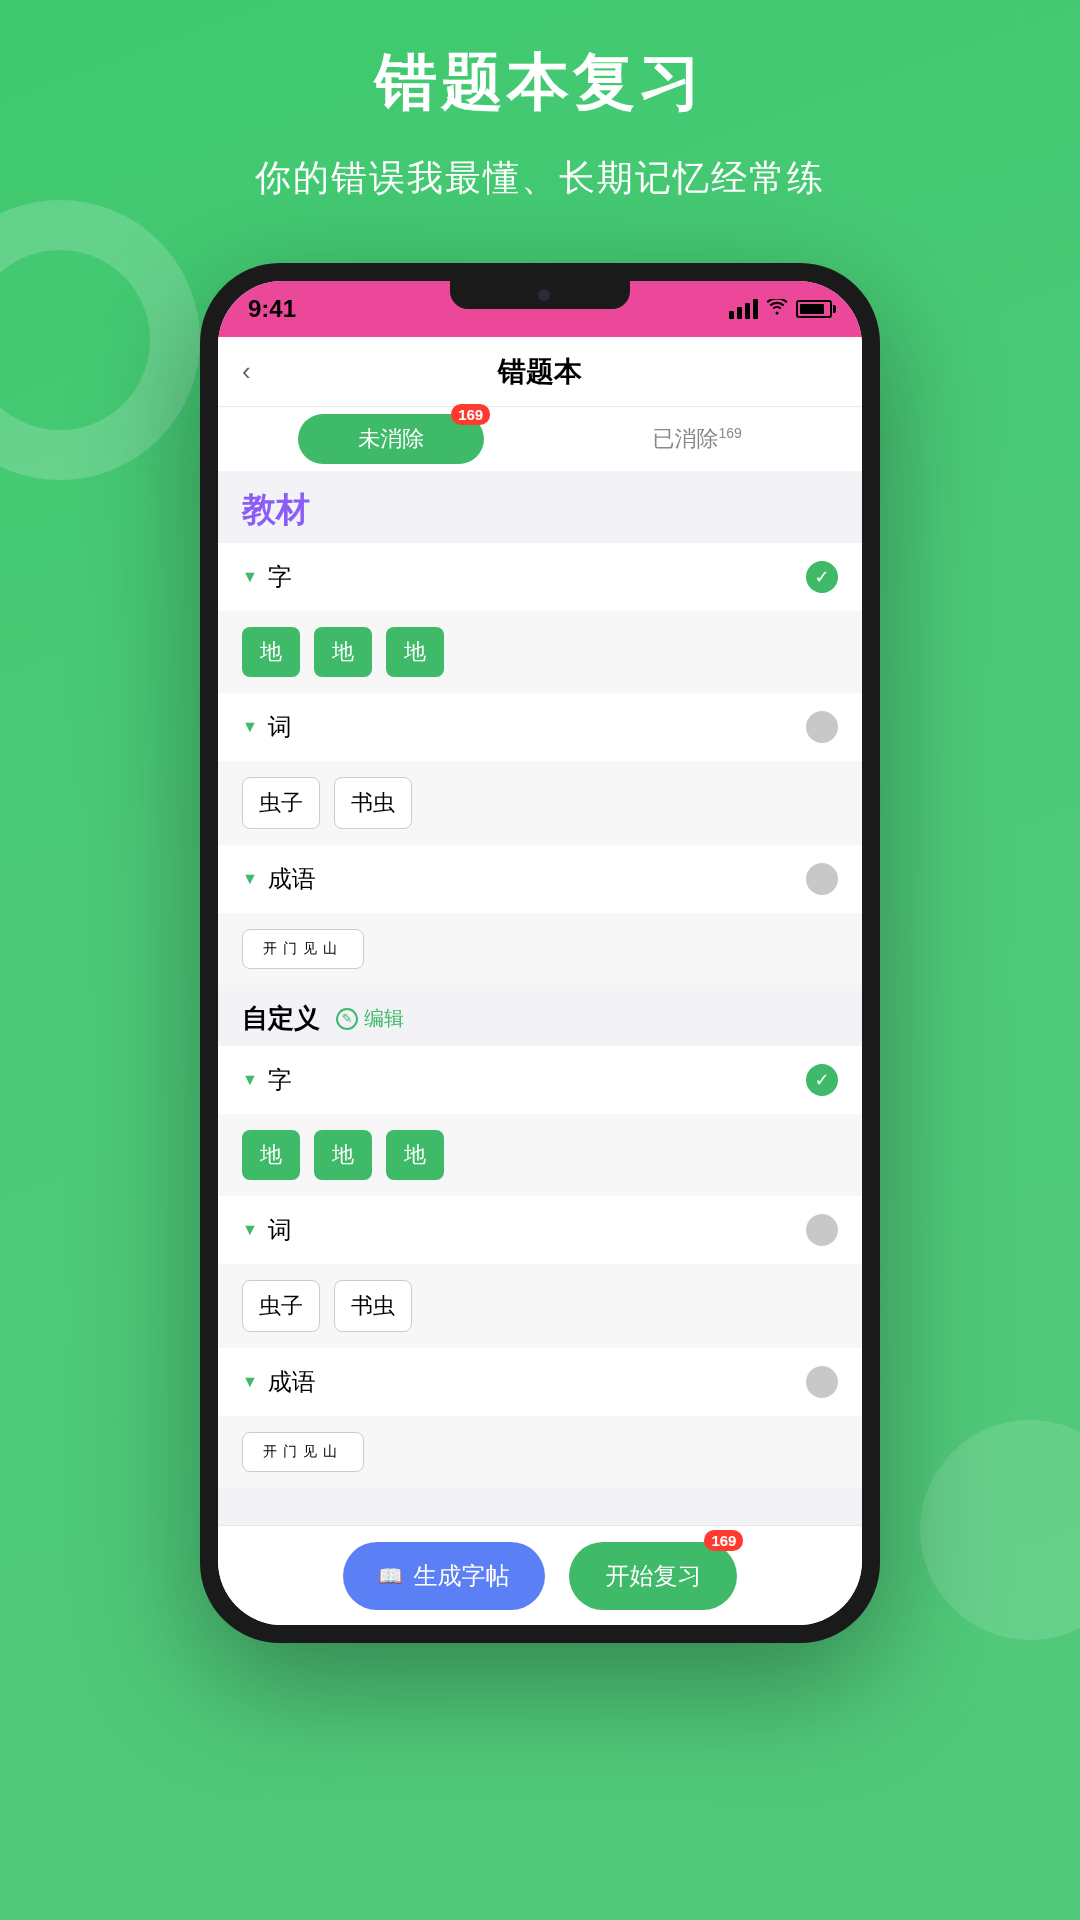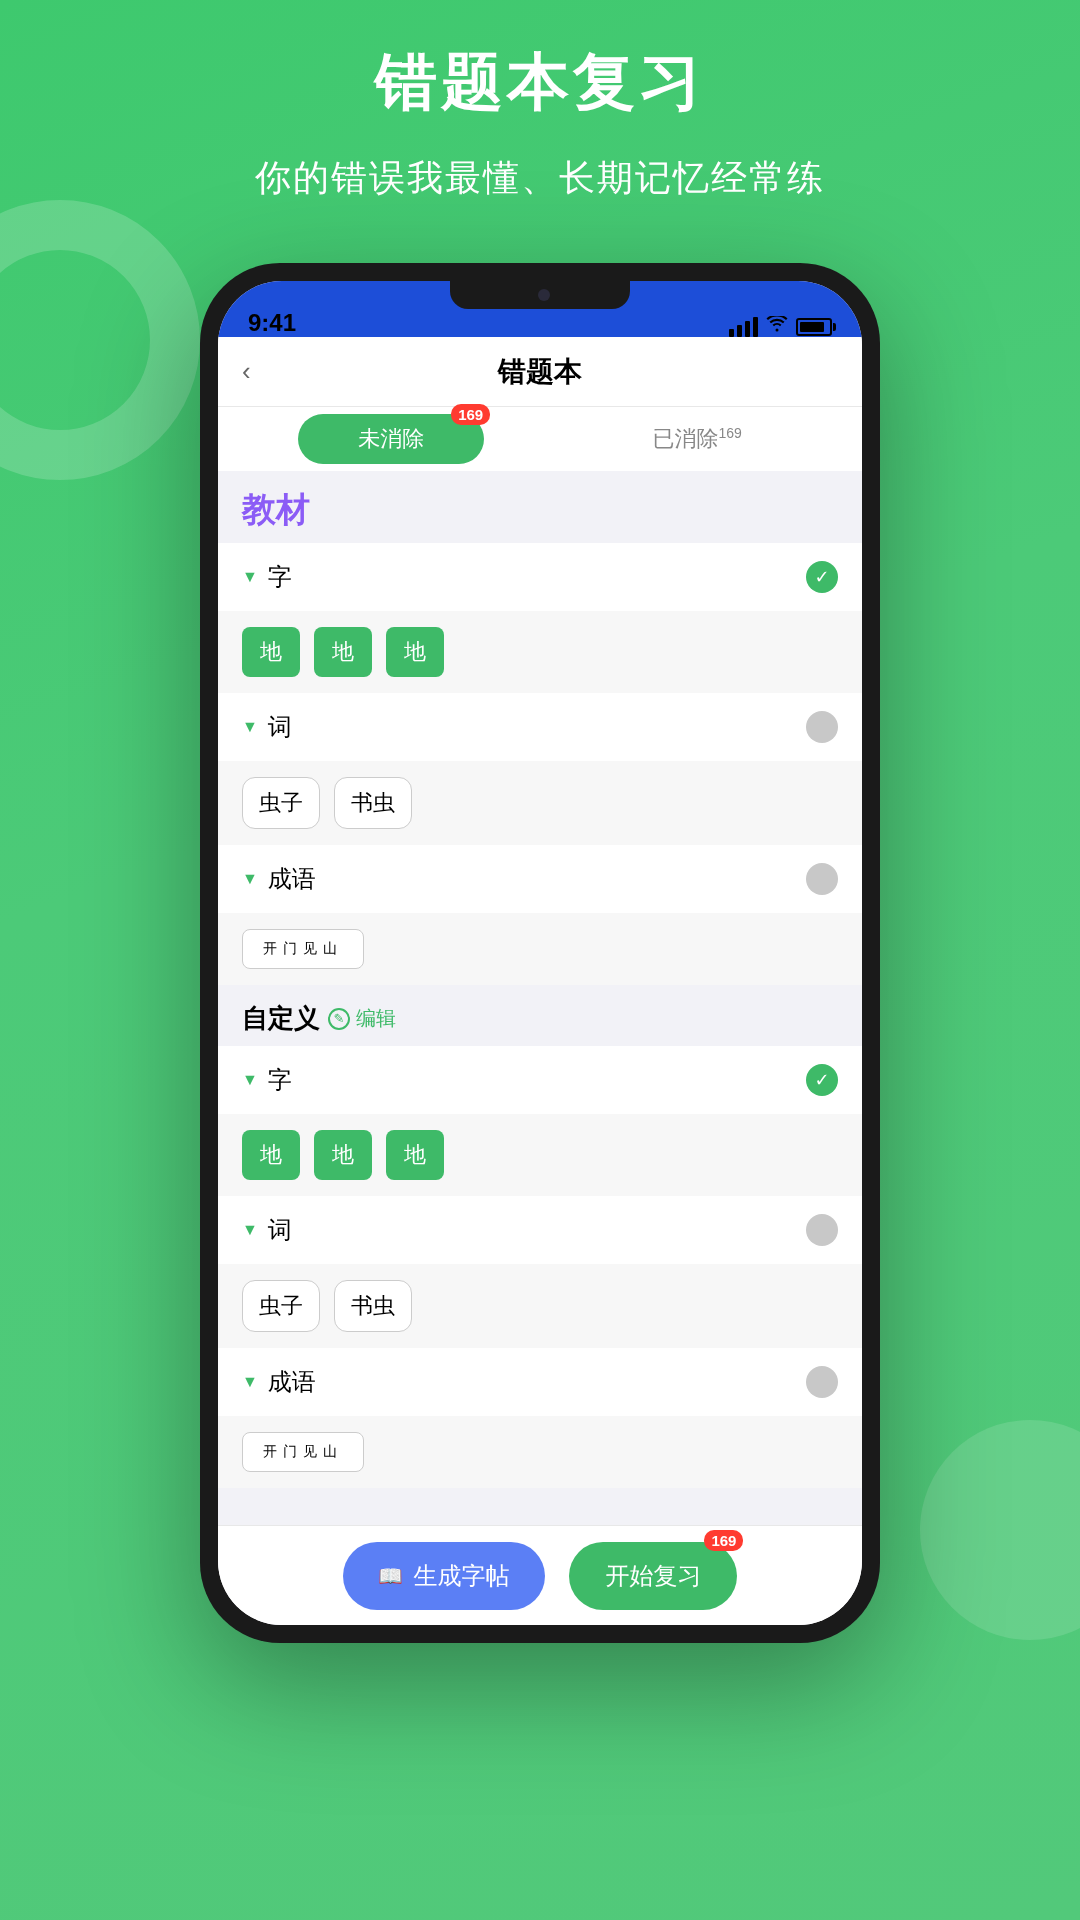--- a/index.html
+++ b/index.html
@@ -98,23 +98,23 @@
       background: #f2f2f7;
       border-radius: 64px;
       overflow: hidden;
       display: flex;
       flex-direction: column;
     }
 
     
     .status-bar {
       height: 56px;
-      background: #1d4ed8;
-      display: flex;
-      align-items: flex-end;
+      background: #ec4899;
+      display: flex;
+      align-items: center;
       justify-content: space-between;
       padding: 0 30px;
       flex-shrink: 0;
     }
 
     .status-time {
       font-size: 24px;
       font-weight: 600;
       color: #000;
     }
@@ -316,42 +316,42 @@
       padding: 10px 18px;
       border-radius: 8px;
       font-size: 22px;
       font-weight: 500;
     }
 
     .tag-outline {
       background: white;
       color: #000;
       padding: 10px 16px;
-      border-radius: 13px;
+      border-radius: 8px;
       font-size: 22px;
       border: 1.5px solid #ccc;
     }
 
     .tag-outline-wide {
       background: white;
       color: #000;
       padding: 10px 20px;
       border-radius: 8px;
       font-size: 14px;
       border: 1.5px solid #ccc;
       letter-spacing: 6px;
     }
 
     
     .custom-section-header {
       background: #f2f2f7;
       padding: 16px 24px 10px 24px;
       display: flex;
       align-items: center;
-      gap: 8px;
+      gap: 16px;
     }
 
     .custom-title {
       font-size: 26px;
       font-weight: 700;
       color: #000;
     }
 
     .edit-btn {
       display: flex;

